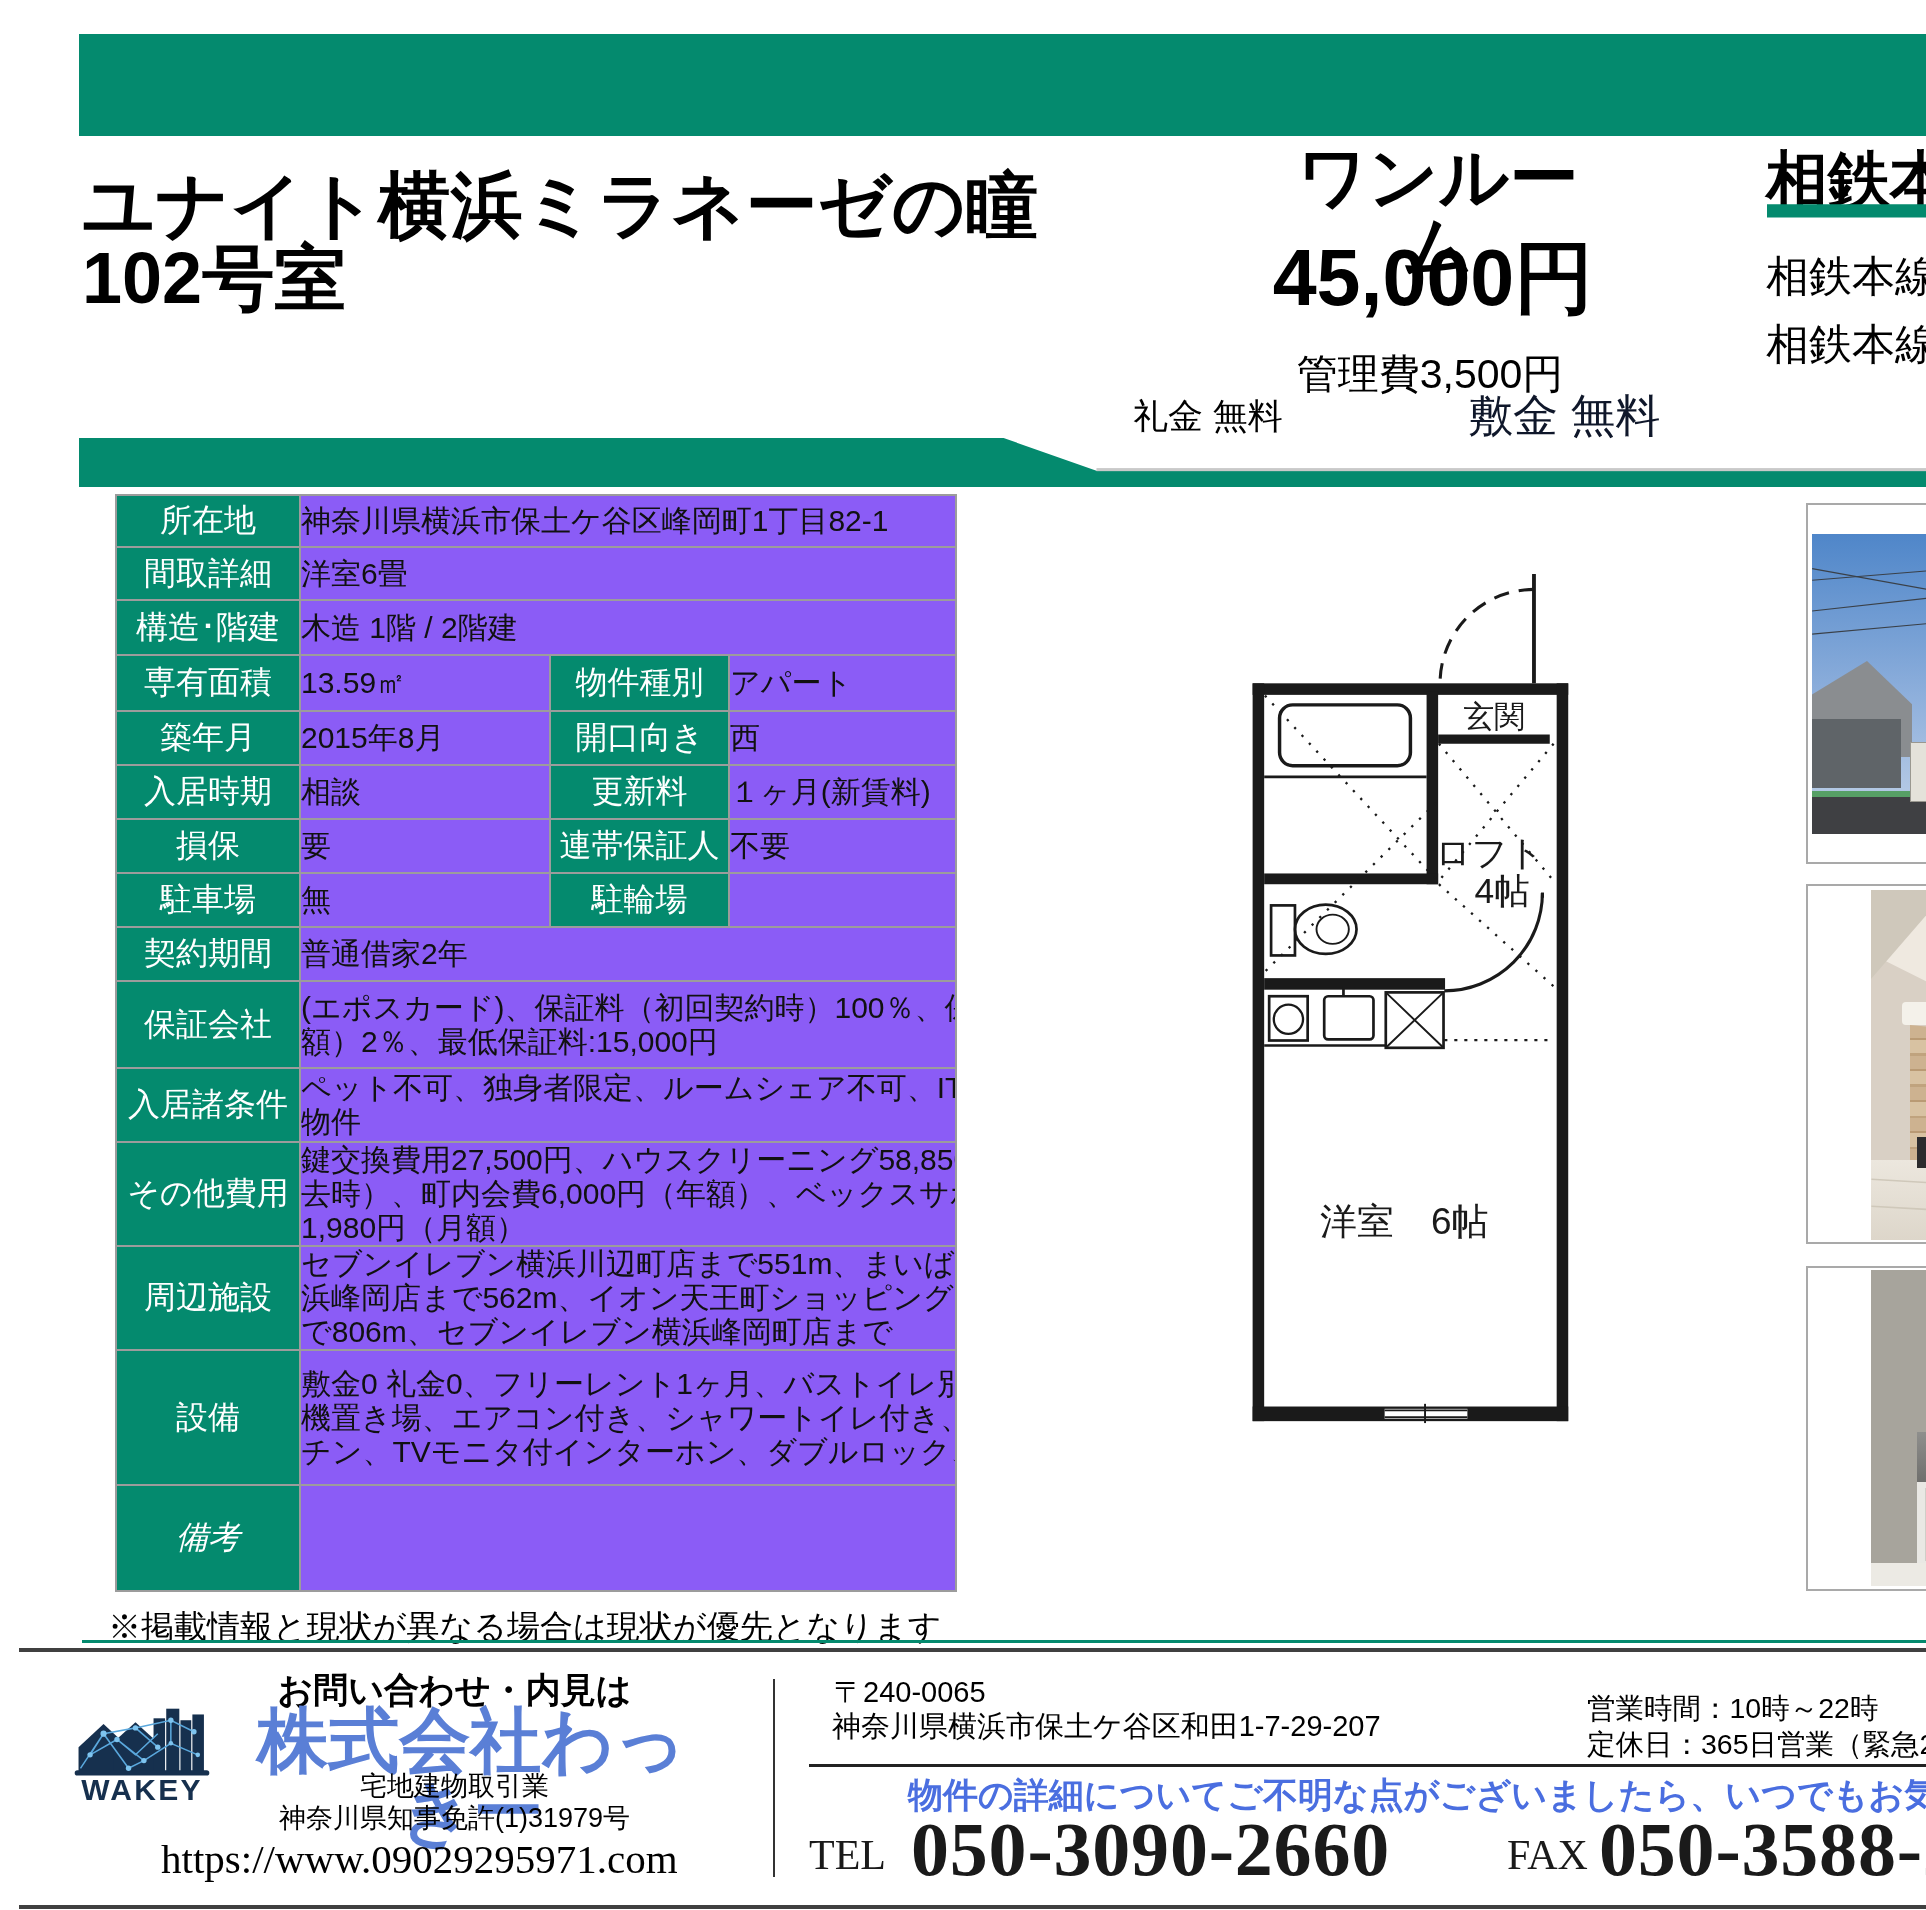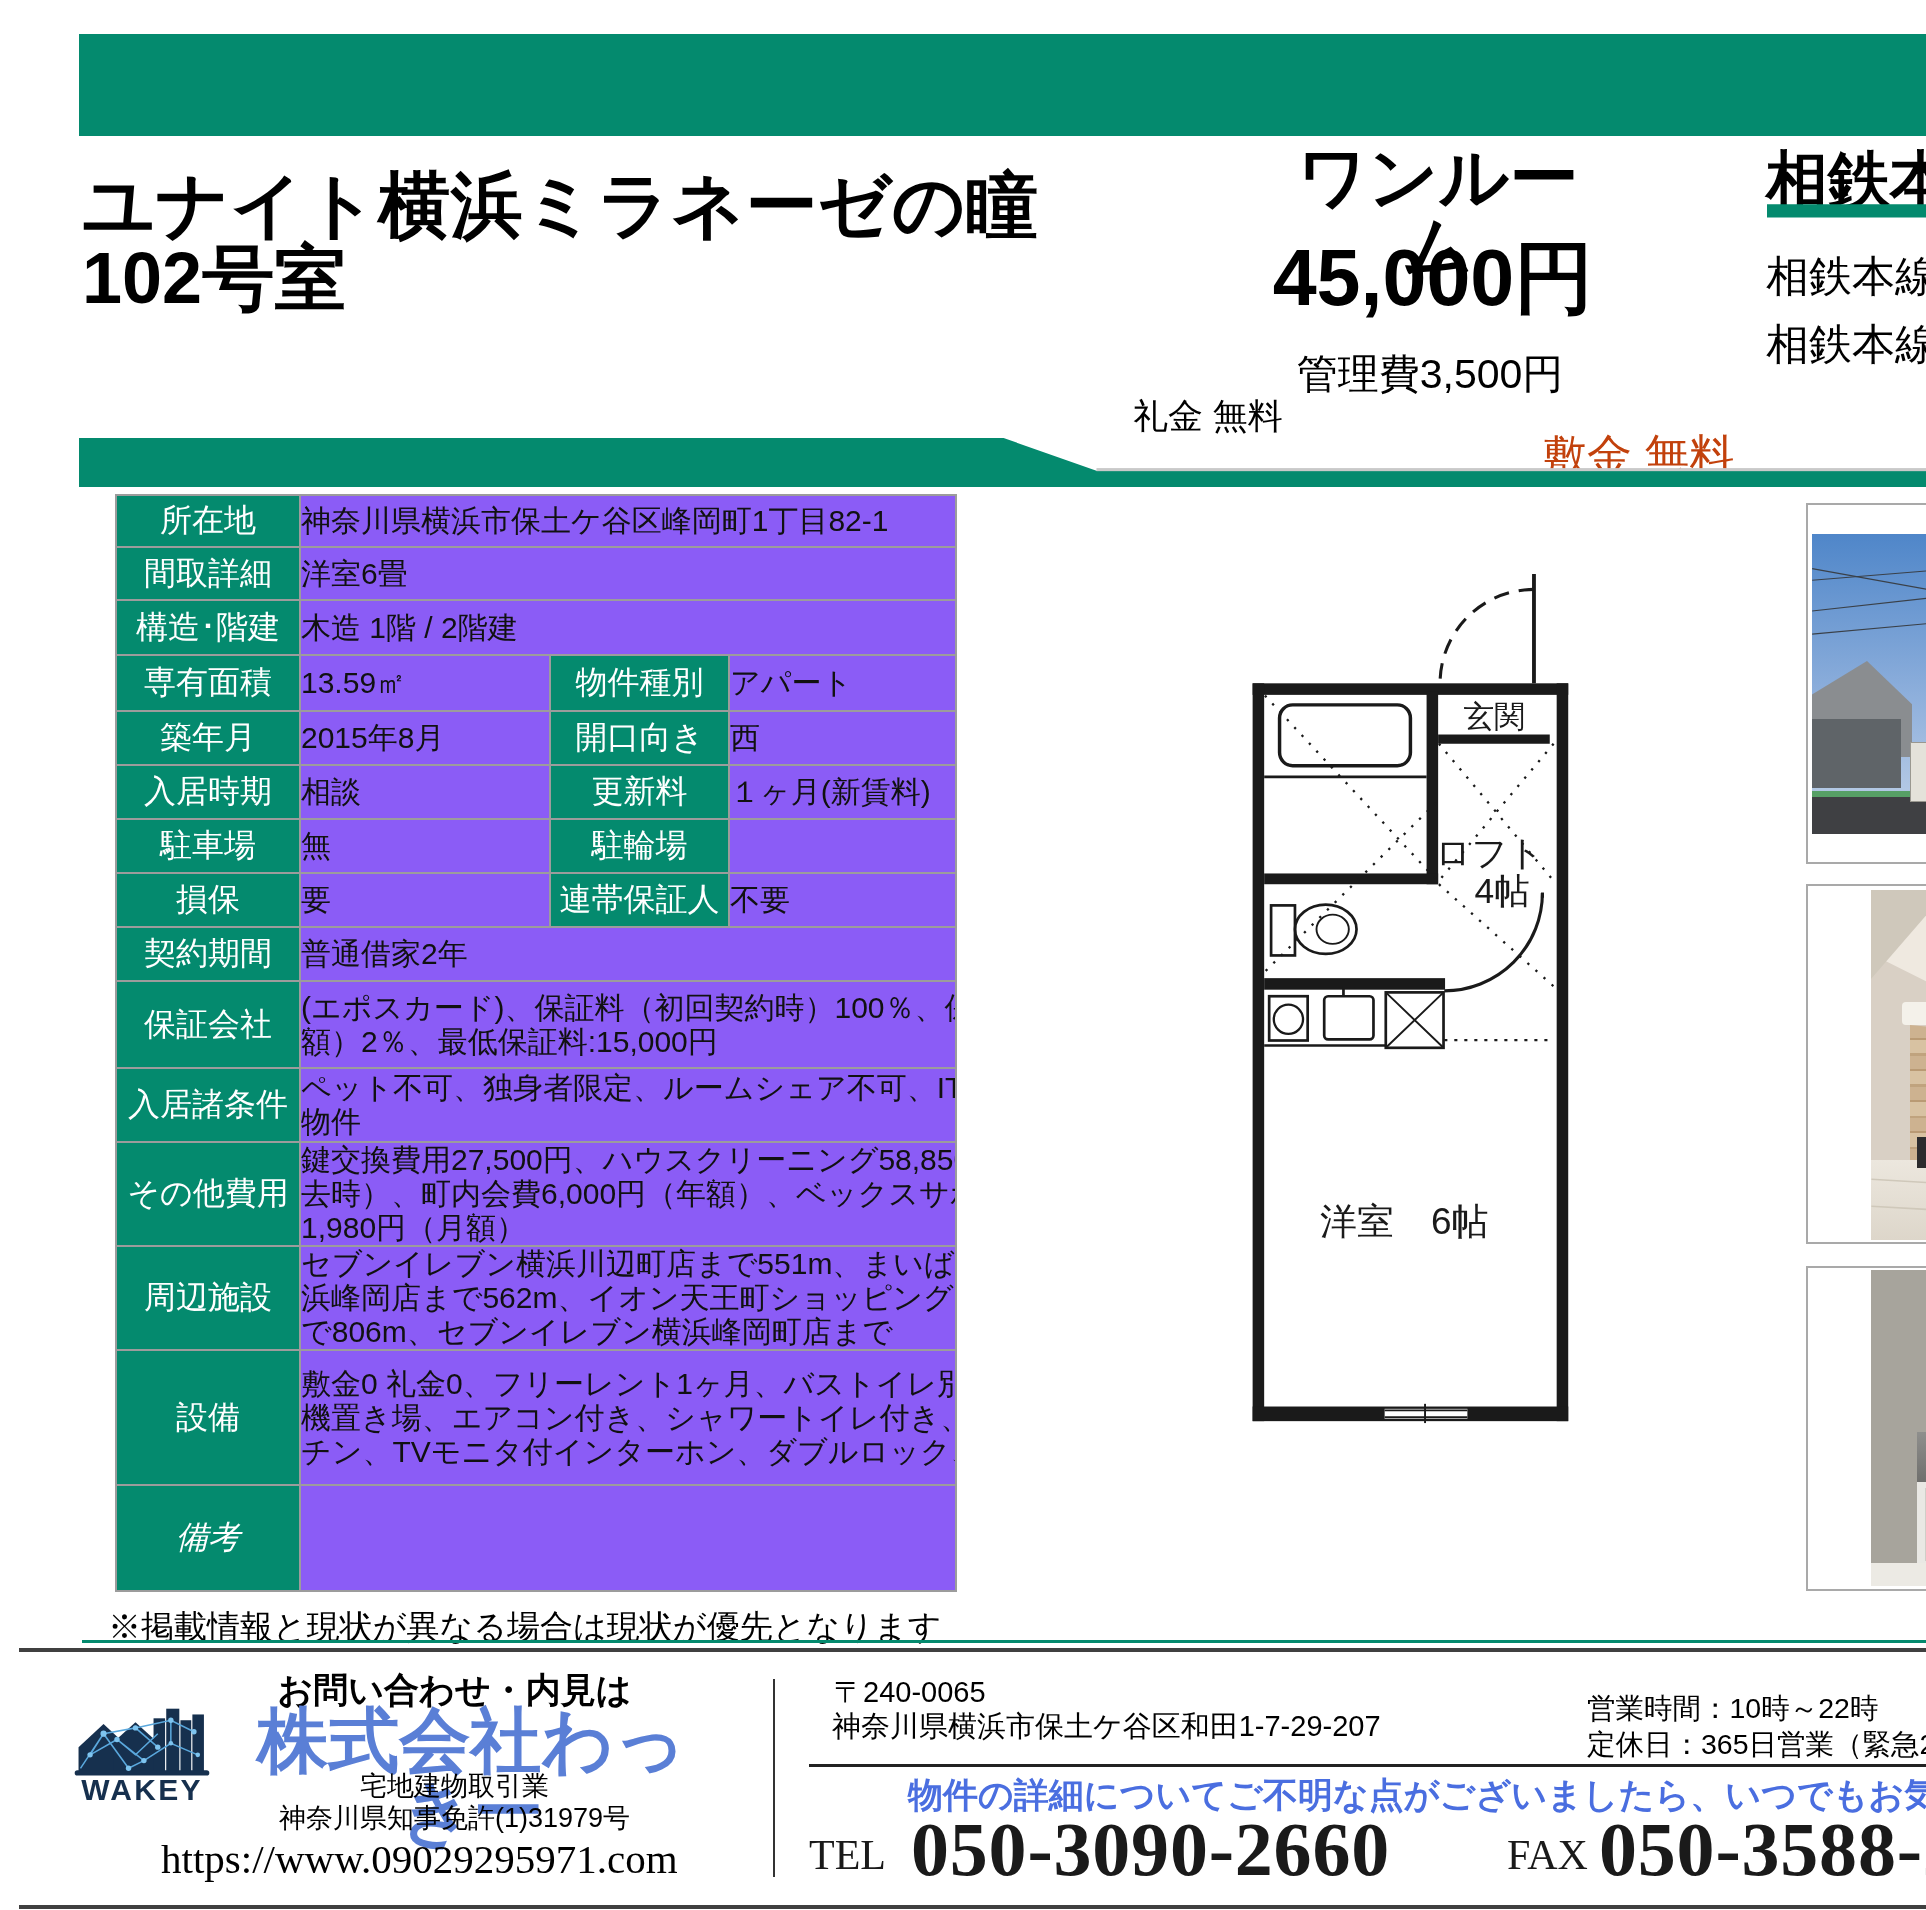--- a/index.html
+++ b/index.html
@@ -26,21 +26,21 @@
 <div class="abs sans" style="left:82px;top:242px;width:1117px;font-size:72px;font-weight:bold;color:#000;line-height:72px;">102号室</div>
 
 <div class="abs sans" style="left:1284px;top:143px;width:308px;text-align:center;font-size:69px;font-weight:bold;color:#000;line-height:69px;">ワンルーム</div>
 
 <div class="abs sans" style="left:1202px;top:238px;width:462px;text-align:center;font-size:79px;font-weight:bold;color:#000;line-height:79px;">45,000円</div>
 
 <div class="abs sans" style="left:1199px;top:354px;width:462px;text-align:center;font-size:41px;color:#000;line-height:41px;">管理費3,500円</div>
 
 <div class="abs sans" style="left:1133px;top:393px;font-size:35px;color:#000;line-height:45px;">礼金 無料</div>
 
-<div class="abs sans" style="left:1542px;top:393px;font-size:45px;color:#c2410c;line-height:45px;margin-top:40px;">敷金 無料</div>
+<div class="abs sans" style="left:1468px;top:393px;font-size:45px;color:#0f172a;line-height:45px;">敷金 無料</div>
 
 <div class="abs sans" style="left:1766px;top:149px;font-size:62px;font-weight:bold;color:#000;line-height:62px;">相鉄本線「星川」徒歩12分</div>
 
 <svg class="abs" style="left:1767px;top:204px;" width="852" height="28" viewBox="0 0 2212 72">
 <polygon points="0,0 2212,0 2212,71 1157,71 1060,35 0,35" fill="#048a6e"></polygon>
 </svg>
 
 <div class="abs sans" style="left:1766px;top:255px;font-size:43px;color:#000;line-height:43px;">相鉄本線「天王町」徒歩17分</div>
 
 <div class="abs sans" style="left:1766px;top:323px;font-size:43px;color:#000;line-height:43px;">相鉄本線「和田町」徒歩21分</div>
@@ -90,31 +90,31 @@
           </tr>
 
 <tr style="height:54px;">
             <td class="lab">入居時期</td>
             <td class="val">相談</td>
             <td class="lab">更新料</td>
             <td class="val">１ヶ月(新賃料)</td>
           </tr>
 
 <tr style="height:54px;">
+            <td class="lab">損保</td>
+            <td class="val">要</td>
+            <td class="lab">連帯保証人</td>
+            <td class="val">不要</td>
+          </tr>
+
+<tr style="height:54px;">
             <td class="lab">駐車場</td>
             <td class="val">無</td>
             <td class="lab">駐輪場</td>
             <td class="val"></td>
-          </tr>
-
-<tr style="height:54px;">
-            <td class="lab">損保</td>
-            <td class="val">要</td>
-            <td class="lab">連帯保証人</td>
-            <td class="val">不要</td>
           </tr>
 
 <tr style="height:54px;">
             <td class="lab">契約期間</td>
             <td class="val" colspan="3">普通借家2年</td>
           </tr>
 
 <tr style="height:87px;">
             <td class="lab">保証会社</td>
             <td class="val" colspan="3">(エポスカード)、保証料（初回契約時）100％、保証料（月<br>額）2％、最低保証料:15,000円</td>

